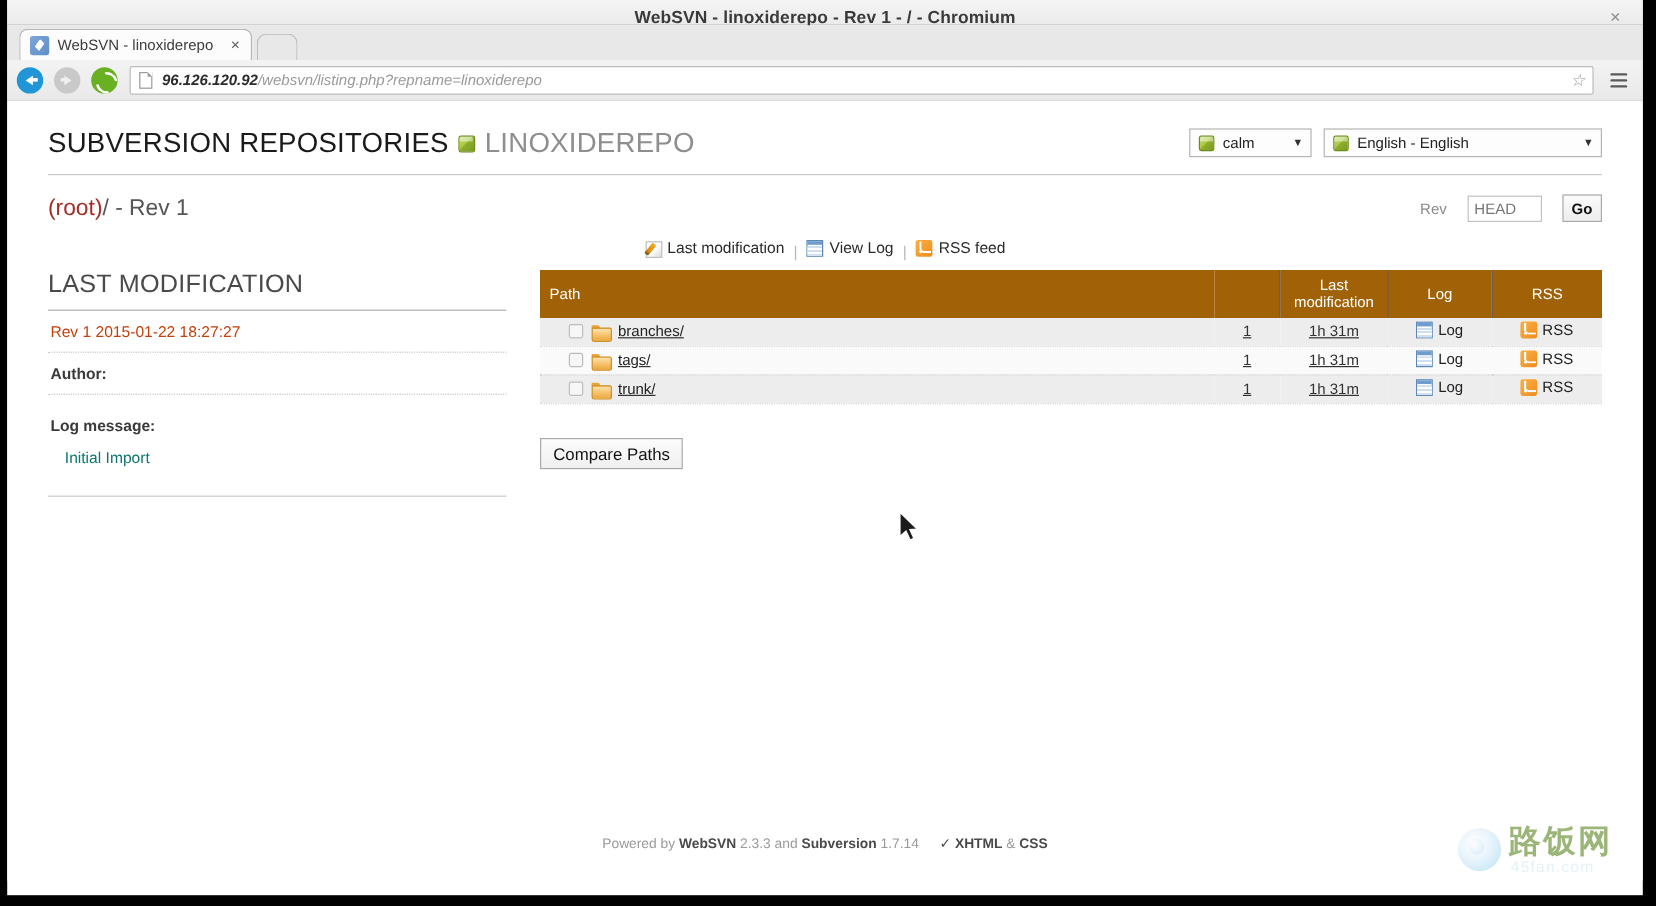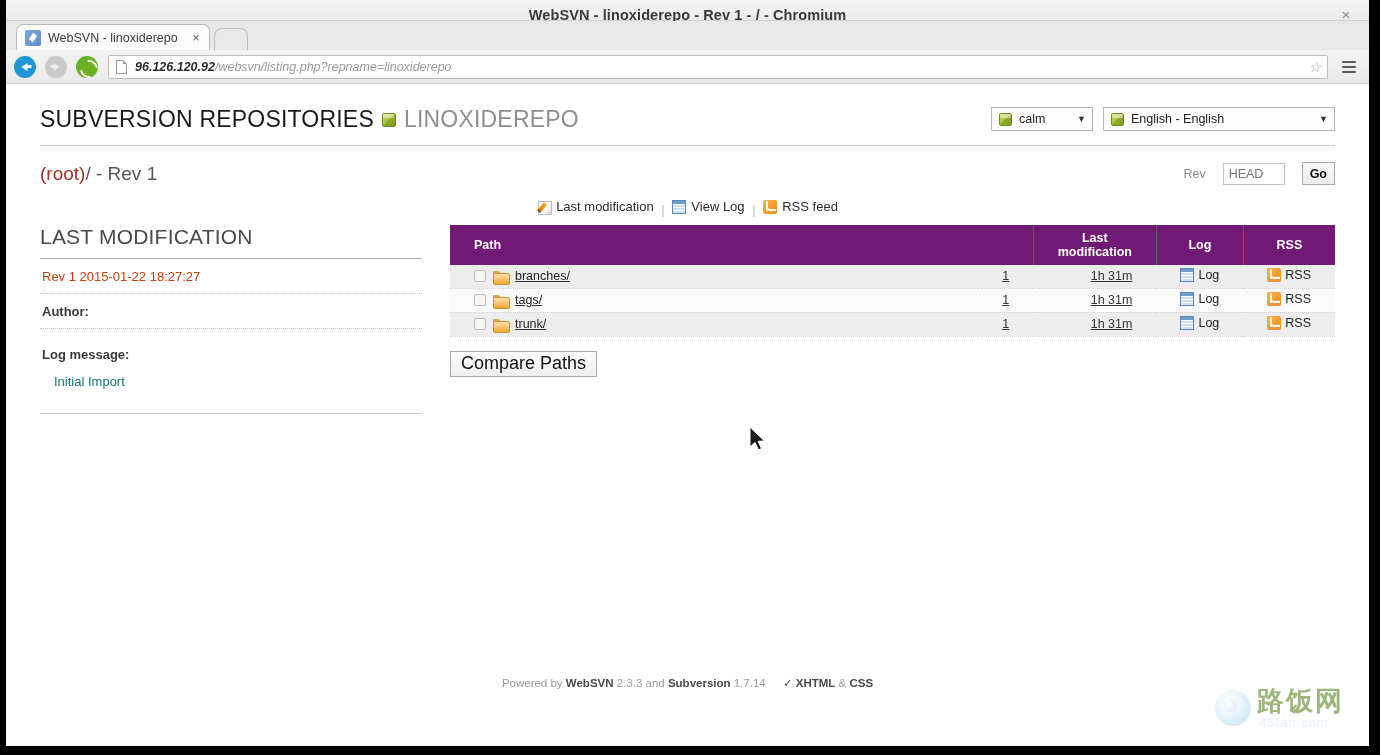--- a/index.html
+++ b/index.html
@@ -466,25 +466,25 @@
   }
 
   
   #listing-wrap { flex: 1; }
   table.listing {
     width: 100%;
     border-collapse: collapse;
     font-size: 12.5px;
   }
   table.listing thead th {
-    background: #701a75;
+    background: #a16207;
     color: #ffffff;
     font-size: 12.5px;
-    font-weight: bold;
-    padding: 6px 24px;
+    font-weight: normal;
+    padding: 6px 8px;
     border-left: 1px solid #5e5e5e;
     text-align: center;
     vertical-align: middle;
   }
   table.listing thead th.path-col {
     text-align: left;
     border-left: none;
   }
   table.listing tbody td {
     padding: 3px 24px;
@@ -538,36 +538,36 @@
   }
   .path-link { color: #222; cursor: pointer; }
   .mini-link {
     display: inline-flex;
     align-items: center;
     gap: 4px;
     color: #222;
     cursor: pointer;
   }
   #compare-btn {
-    margin-top: 14px;
+    margin-top: 28px;
     height: 26px;
     padding: 0 10px;
     border: 1px solid #a9a9a9;
     background: linear-gradient(to bottom,#fcfcfc,#efefef);
-    font-size: 18px;
+    font-size: 14px;
     color: #111;
     cursor: pointer;
     font-family: "Liberation Sans", sans-serif;
   }
 
   
   #footer {
     position: absolute;
     left: 0; right: 0;
-    bottom: 44px;
+    bottom: 24px;
     text-align: center;
     font-size: 11.5px;
     color: #9a9a9a;
   }
   #footer b { color: #4a4a4a; }
   #footer .tick { color: #4a4a4a; margin-left: 14px; }
   #footer .xhtml { color: #4a4a4a; font-weight: bold; }
 
   
   #watermark {

